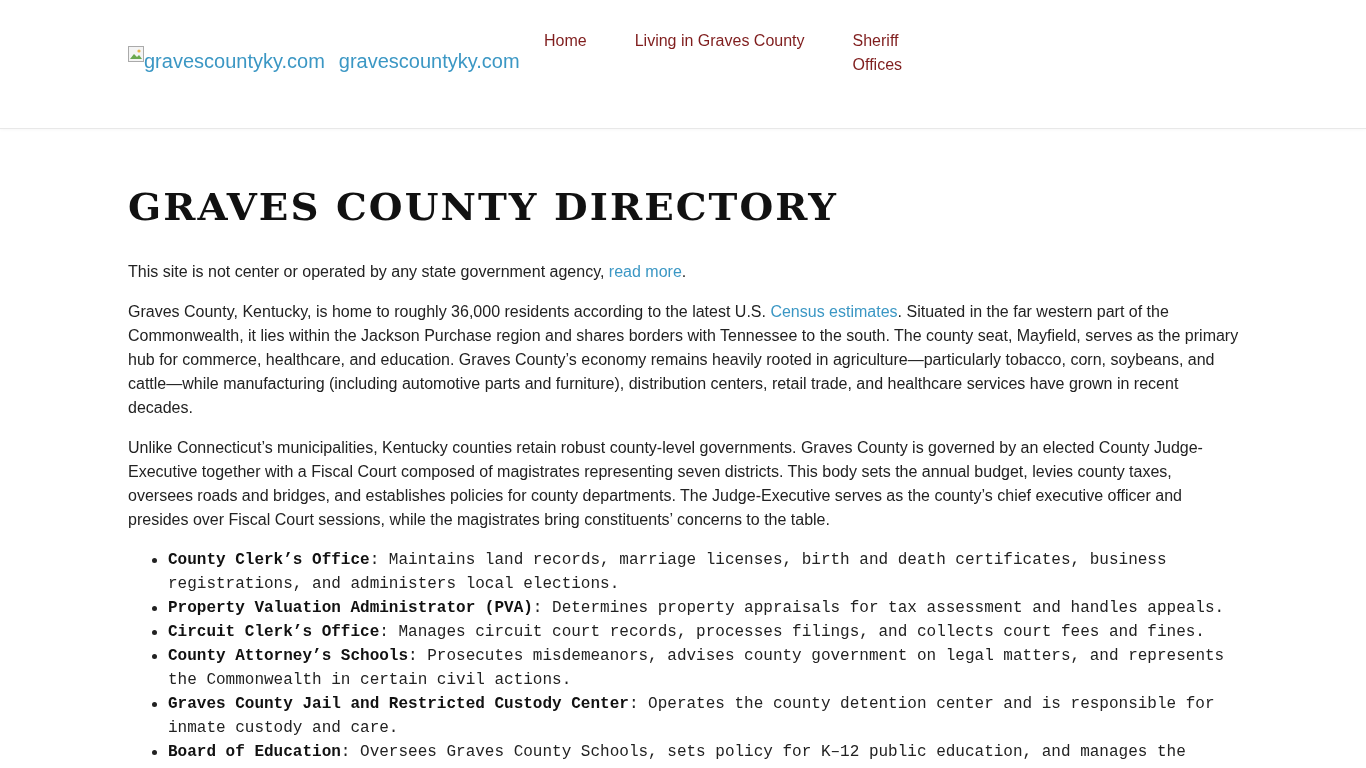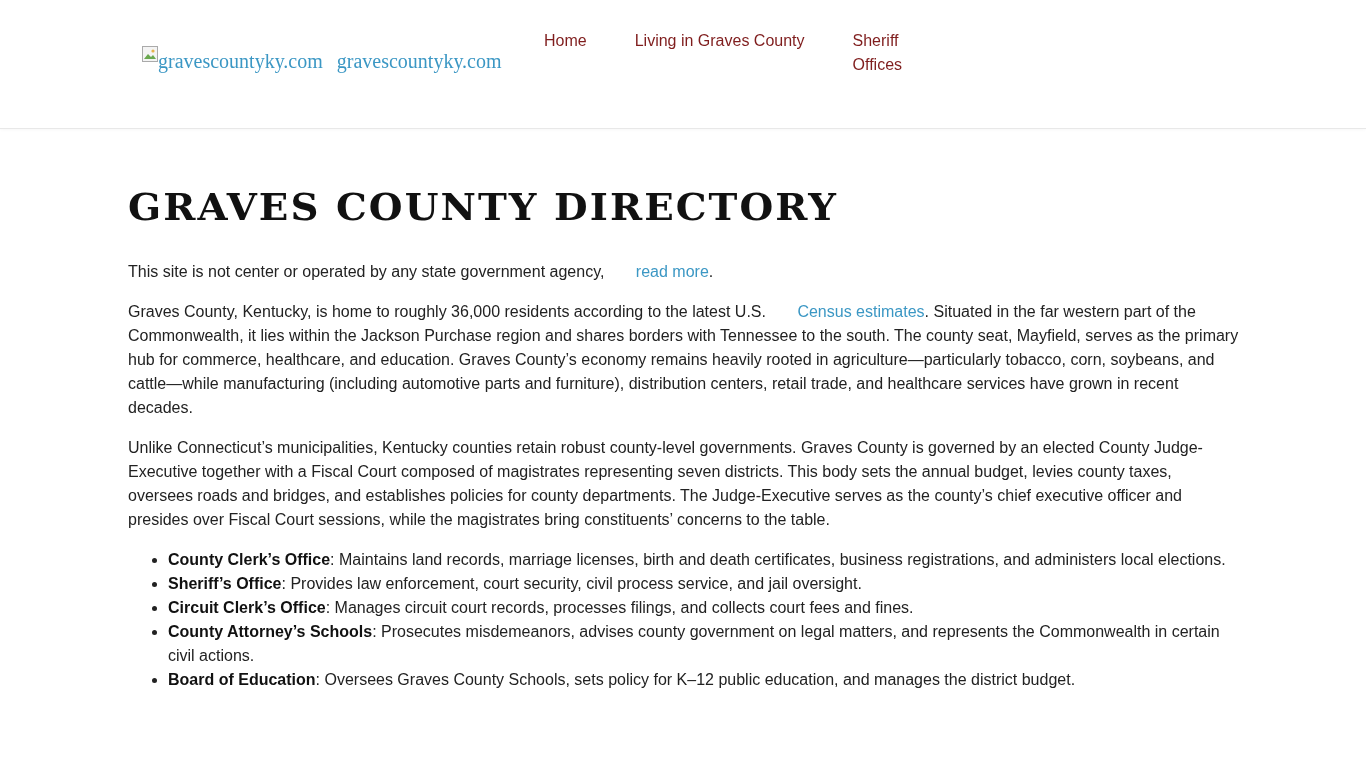--- a/index.html
+++ b/index.html
@@ -12,28 +12,27 @@
       color: #222222;
     }
     .site-header {
       position: relative;
       height: 129px;
       border-bottom: 1px solid #e8e8e8;
       box-shadow: 0 1px 3px rgba(0,0,0,0.03);
     }
     .brand {
       position: absolute;
-      left: 142px;
+      left: 128px;
       top: 50px;
       display: flex;
       align-items: center;
       text-decoration: none;
       color: #3b97c4;
       font-size: 20px;
-      font-family: Liberation Serif, serif;
     }
     .brand-img {
       display: inline-flex;
       align-items: baseline;
       color: #3b97c4;
       font-size: 20px;
       margin-right: 14px;
     }
     .broken-img-icon {
       display: inline-block;
@@ -87,31 +86,31 @@
     }
     p {
       font-size: 16px;
       line-height: 24px;
       color: #222;
       margin-bottom: 16px;
     }
     a.inline-link {
       color: #3b97c4;
       text-decoration: none;
-      margin-left: 27px;
     }
     ul.offices {
       list-style: none;
       padding-left: 40px;
       font-size: 16px;
       line-height: 24px;
     }
     ul.offices li {
       position: relative;
       color: #222;
+      font-family: Liberation Mono, monospace;
     }
     ul.offices li::before {
       content: "";
       position: absolute;
       left: -16px;
       top: 10px;
       width: 5px;
       height: 5px;
       border-radius: 50%;
       background: #222;
@@ -149,18 +148,19 @@
 
   <p><span>This site is not center or operated by any state government agency, </span><a class="inline-link">read more</a><span>.</span></p>
 
   <p><span>Graves County, Kentucky, is home to roughly 36,000 residents according to the latest U.S. </span><a class="inline-link">Census estimates</a><span>. Situated in the far western part of the Commonwealth, it lies within the Jackson Purchase region and shares borders with Tennessee to the south. The county seat, Mayfield, serves as the primary hub for commerce, healthcare, and education. Graves County’s economy remains heavily rooted in agriculture—particularly tobacco, corn, soybeans, and cattle—while manufacturing (including automotive parts and furniture), distribution centers, retail trade, and healthcare services have grown in recent decades.</span></p>
 
   <p>Unlike Connecticut’s municipalities, Kentucky counties retain robust county-level governments. Graves County is governed by an elected County Judge-Executive together with a Fiscal Court composed of magistrates representing seven districts. This body sets the annual budget, levies county taxes, oversees roads and bridges, and establishes policies for county departments. The Judge-Executive serves as the county’s chief executive officer and presides over Fiscal Court sessions, while the magistrates bring constituents’ concerns to the table.</p>
 
 
   <ul class="offices">
     <li><strong>County Clerk’s Office</strong><span>: Maintains land records, marriage licenses, birth and death certificates, business registrations, and administers local elections.</span></li>
-    <li><strong>Sheriff’s Office</strong><span>: Provides law enforcement, court security, civil process service, and jail oversight.</span></li>
+    <li><strong>Property Valuation Administrator (PVA)</strong><span>: Determines property appraisals for tax assessment and handles appeals.</span></li>
     <li><strong>Circuit Clerk’s Office</strong><span>: Manages circuit court records, processes filings, and collects court fees and fines.</span></li>
     <li><strong>County Attorney’s Schools</strong><span>: Prosecutes misdemeanors, advises county government on legal matters, and represents the Commonwealth in certain civil actions.</span></li>
+    <li><strong>Graves County Jail and Restricted Custody Center</strong><span>: Operates the county detention center and is responsible for inmate custody and care.</span></li>
     <li><strong>Board of Education</strong><span>: Oversees Graves County Schools, sets policy for K–12 public education, and manages the district budget.</span></li>
   </ul>
 </main>
 
 </body></html>

